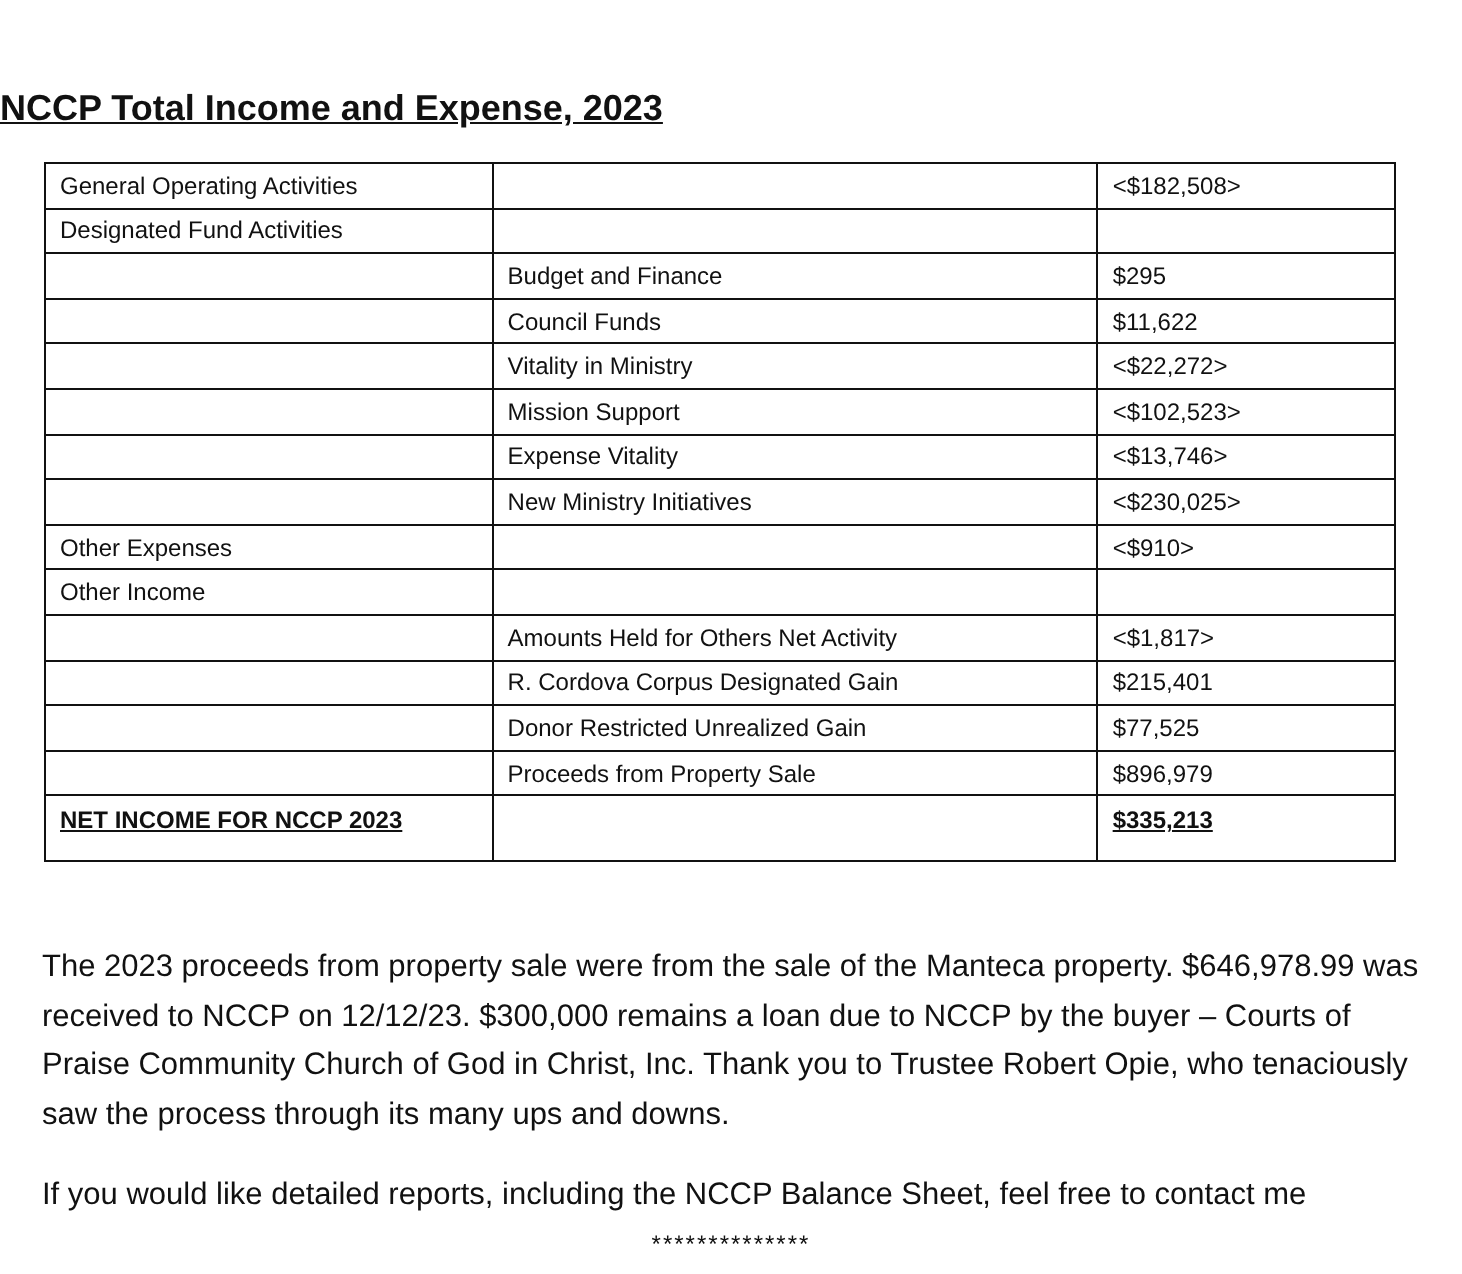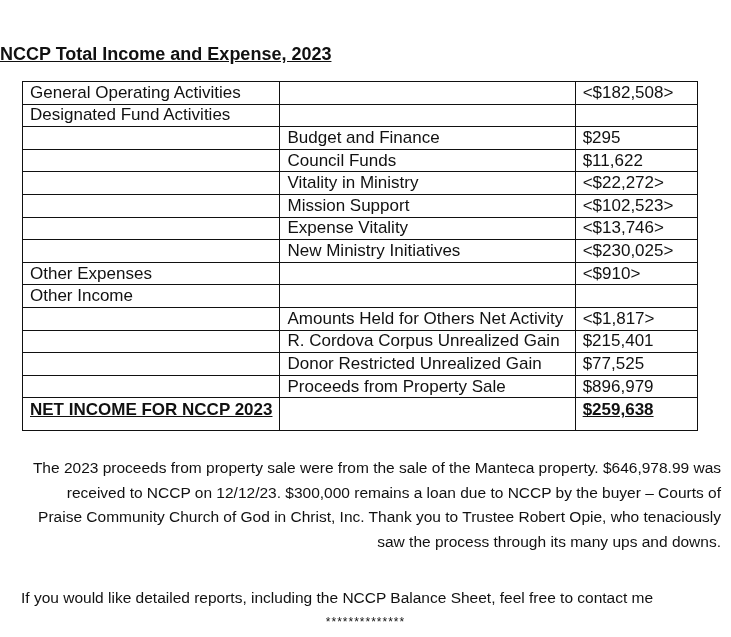--- a/index.html
+++ b/index.html
@@ -25,21 +25,21 @@
       font-weight: bold;
       text-decoration: underline;
       letter-spacing: 0px;
     }
     table.fin {
       position: absolute;
       left: 22px;
       top: 81px;
       width: 676px;
       border-collapse: collapse;
-      font-size: 17px;
+      font-size: 12px;
     }
     table.fin td {
       border: 1.5px solid #111;
       height: 21.6px;
       padding: 0 7px;
       line-height: 20px;
       white-space: nowrap;
       vertical-align: middle;
     }
     table.fin col.c1 { width: 224px; }
@@ -53,21 +53,21 @@
     }
     .bold-u { font-weight: bold; text-decoration: underline; }
     .para {
       position: absolute;
       left: 21px;
       width: 700px;
       font-size: 15.5px;
       line-height: 24.5px;
       color: #111;
     }
-    .p1 { top: 456px; text-align: right; }
+    .p1 { top: 472px; }
     .p2 { top: 586px; }
     .stars {
       position: absolute;
       left: 0;
       width: 731px;
       top: 615px;
       text-align: center;
       font-size: 12px;
       letter-spacing: 1px;
     }
@@ -134,36 +134,36 @@
       <td></td>
       <td class="amt"></td>
     </tr>
     <tr>
       <td></td>
       <td>Amounts Held for Others Net Activity</td>
       <td class="amt">&lt;$1,817&gt;</td>
     </tr>
     <tr>
       <td></td>
-      <td>R. Cordova Corpus Unrealized Gain</td>
+      <td>R. Cordova Corpus Designated Gain</td>
       <td class="amt">$215,401</td>
     </tr>
     <tr>
       <td></td>
       <td>Donor Restricted Unrealized Gain</td>
       <td class="amt">$77,525</td>
     </tr>
     <tr>
       <td></td>
       <td>Proceeds from Property Sale</td>
       <td class="amt">$896,979</td>
     </tr>
     <tr class="total">
       <td><span class="bold-u">NET INCOME FOR NCCP 2023</span></td>
       <td></td>
-      <td class="amt"><span class="bold-u">$259,638</span></td>
+      <td class="amt"><span class="bold-u">$335,213</span></td>
     </tr>
   </tbody>
 </table>
 
 <div class="para p1">The 2023 proceeds from property sale were from the sale of the Manteca property.   $646,978.99 was received to NCCP on 12/12/23.  $300,000 remains a loan due to NCCP by the buyer – Courts of Praise Community Church of God in Christ, Inc.  Thank you to Trustee Robert Opie, who tenaciously saw the process through its many ups and downs.</div>
 <div class="para p2">If you would like detailed reports, including the NCCP Balance Sheet, feel free to contact me</div>
 <div class="stars">**************</div>
 
 </body></html>

